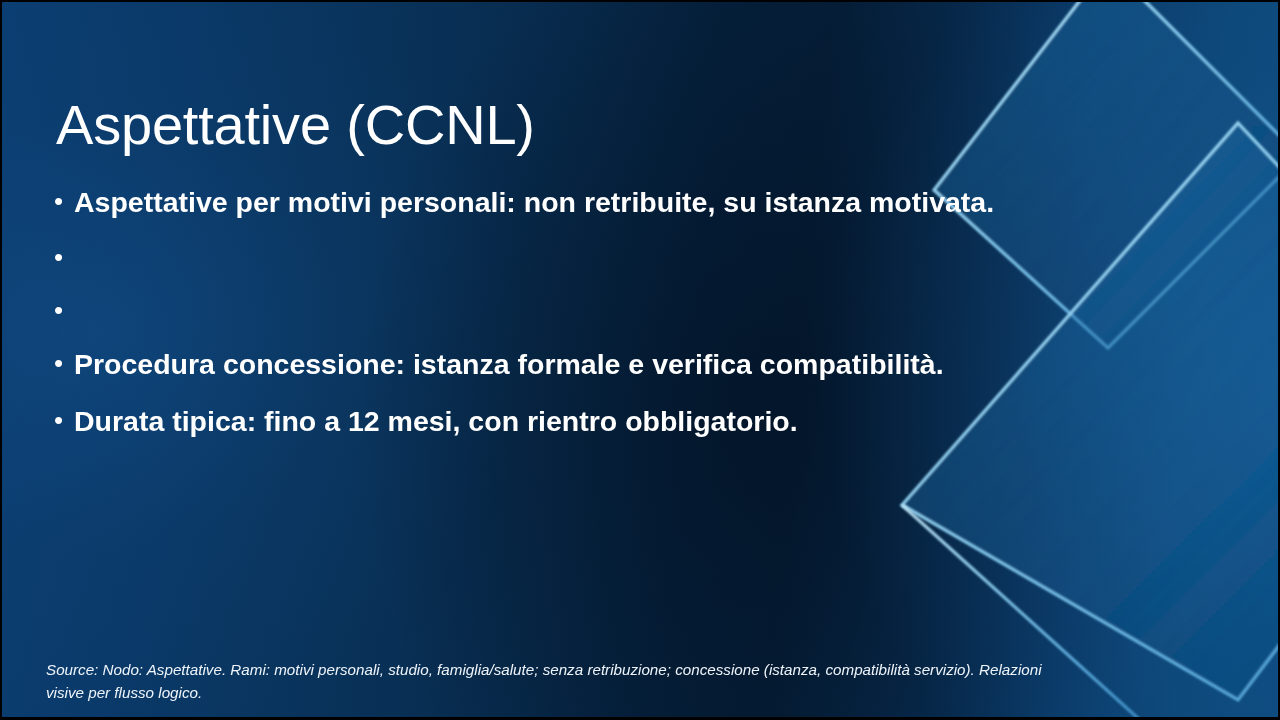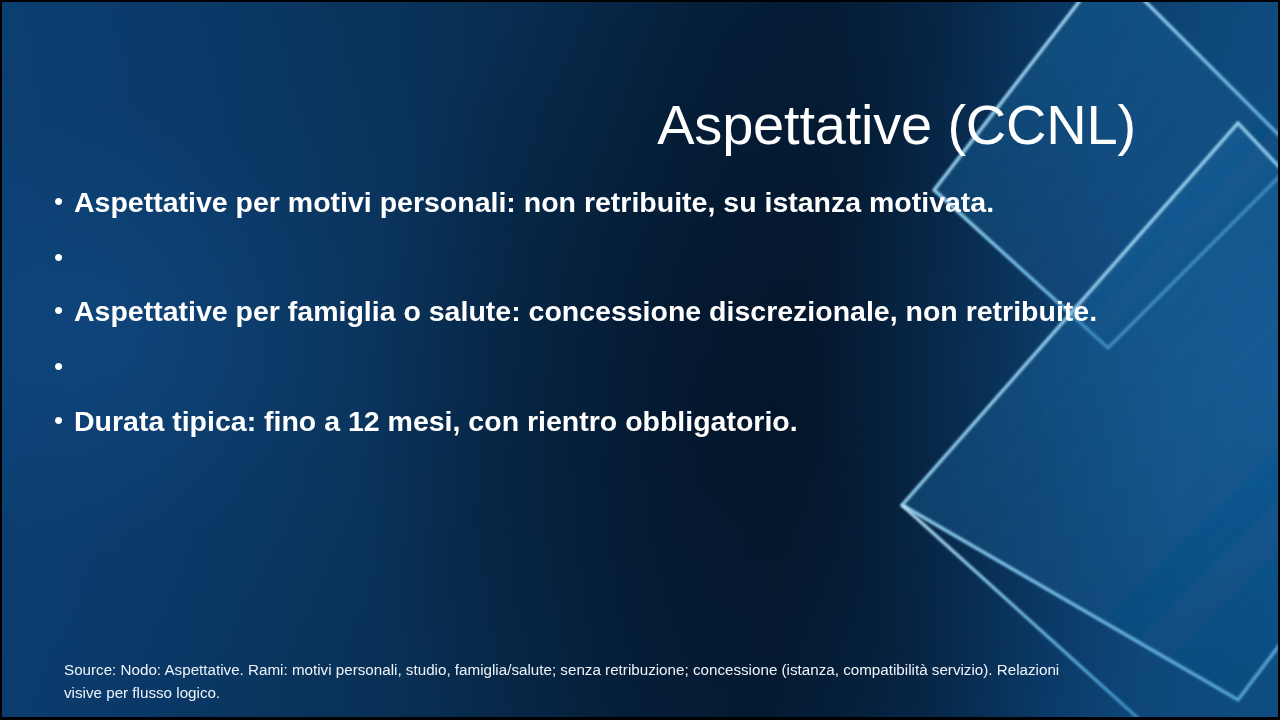--- a/index.html
+++ b/index.html
@@ -98,21 +98,20 @@
     position: absolute;
     left: 56px;
     top: 56px;
     width: 1080px;
     color: #ffffff;
     font-size: 56px;
     line-height: 1.12;
     font-weight: 400;
     letter-spacing: -0.2px;
     white-space: nowrap;
-    text-align: right;
   }
 
   .bullets {
     position: absolute;
     left: 54px;
     top: 186px;
     width: 1120px;
     list-style: none;
     margin: 0;
     padding: 0;
@@ -133,26 +132,27 @@
     line-height: 1.18;
     color: #ffffff;
   }
   .bullet-text {
     flex: 0 1 auto;
     font-weight: bold;
   }
 
   #source-note {
     position: absolute;
-    left: 64px;
+    left: 46px;
     top: 658px;
     width: 1000px;
     color: #eef4fa;
     font-size: 15.2px;
     line-height: 1.52;
+    font-style: italic;
   }
 </style>
 </head>
 <body>
 
 <div id="slide">
 
   <div class="bg-base"></div>
   <div class="bg-vignette-left"></div>
   <div class="bg-dark-core"></div>
@@ -204,25 +204,25 @@
         <span class="bullet-dot">•</span>
         <span class="bullet-text">Aspettative per motivi personali: non retribuite, su istanza motivata.</span>
       </li>
 
       <li class="bullet">
         <span class="bullet-dot">•</span>
       </li>
 
       <li class="bullet">
         <span class="bullet-dot">•</span>
-        <span class="bullet-text">Aspettative per famiglia o salute: concessione discrezionale, non retribuite.</span>
-      </li>
-
-      <li class="bullet">
-        <span class="bullet-dot">•</span>
+      </li>
+
+      <li class="bullet">
+        <span class="bullet-dot">•</span>
+        <span class="bullet-text">Procedura concessione: istanza formale e verifica compatibilità.</span>
       </li>
 
       <li class="bullet">
         <span class="bullet-dot">•</span>
         <span class="bullet-text">Durata tipica: fino a 12 mesi, con rientro obbligatorio.</span>
       </li>
 
     </ul>
 
     <div id="source-note">Source: Nodo: Aspettative. Rami: motivi personali, studio, famiglia/salute; senza retribuzione; concessione (istanza, compatibilità servizio). Relazioni visive per flusso logico.</div>

